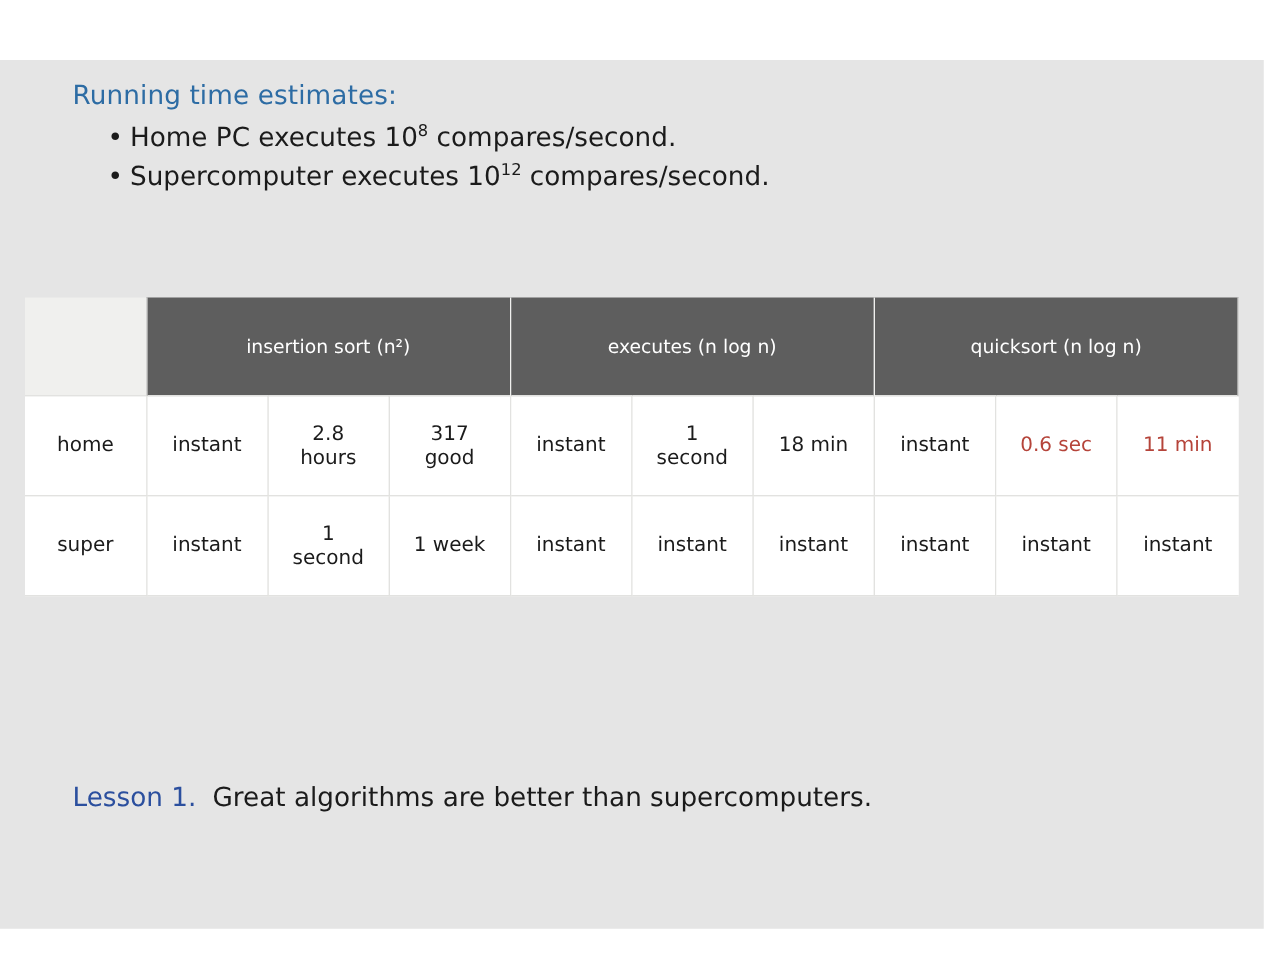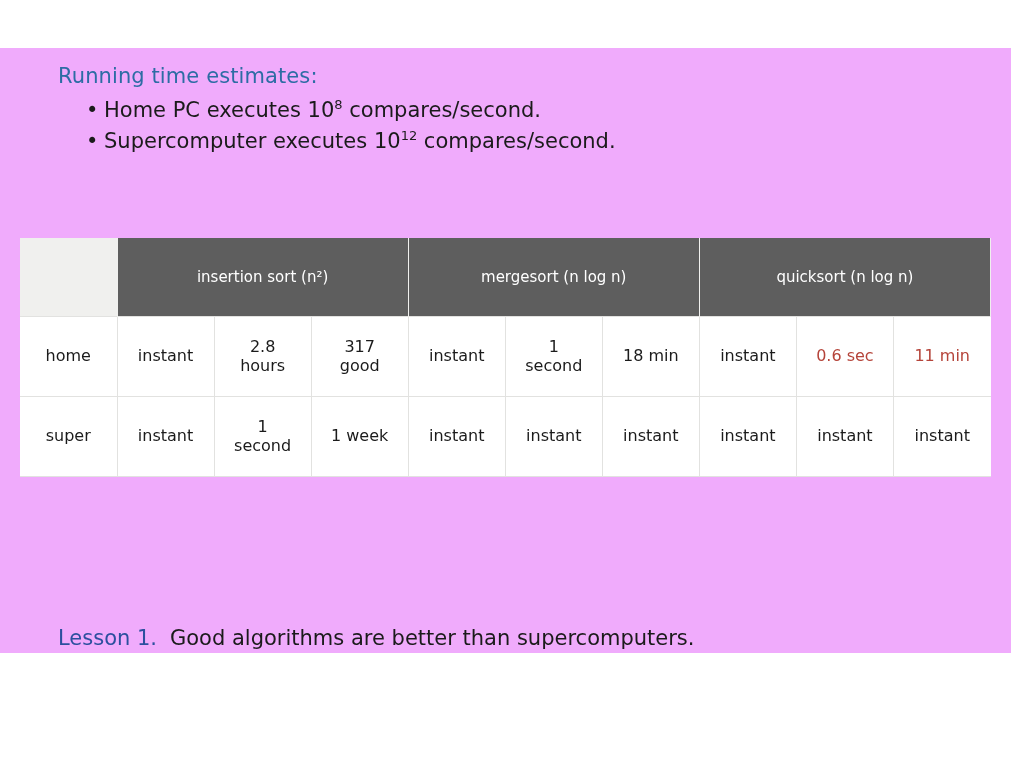--- a/index.html
+++ b/index.html
@@ -10,22 +10,22 @@
     background: #ffffff;
     font-family: "DejaVu Sans", sans-serif;
     overflow: hidden;
   }
 
   #slide {
     position: absolute;
     left: 0;
     top: 48px;
     width: 1011px;
-    height: 605px;
-    background: #f0abfc;
+    height: 695px;
+    background: #e5e5e5;
   }
 
   
   #heading-block {
     position: absolute;
     left: 58px;
     top: 16px;
     width: 900px;
   }
 
@@ -188,21 +188,21 @@
         <col class="c-data">
         <col class="c-data">
       <col class="c-data">
         <col class="c-data">
         <col class="c-data">
     </colgroup>
     <thead>
       <tr>
         <th class="grp-blank"></th>
         <th class="grp-head" colspan="3">insertion sort (n²)</th>
-        <th class="grp-head" colspan="3">mergesort (n log n)</th>
+        <th class="grp-head" colspan="3">executes (n log n)</th>
         <th class="grp-head" colspan="3">quicksort (n log n)</th>
       </tr>
     </thead>
     <tbody>
       <tr>
         <td class="body-cell rowlabel">home</td>
         <td class="body-cell">instant</td>
         <td class="body-cell">2.8 hours</td>
         <td class="body-cell twoline">
           <span>317</span><br>
@@ -225,17 +225,17 @@
         <td class="body-cell">instant</td>
         <td class="body-cell">instant</td>
         <td class="body-cell">instant</td>
         <td class="body-cell lastcol">instant</td>
       </tr>
     </tbody>
   </table>
 
   <div id="lessons">
     <div class="lesson-row">
-      <span class="lesson-label">Lesson 1.</span><span>Good algorithms are better than supercomputers.</span>
+      <span class="lesson-label">Lesson 1.</span><span>Great algorithms are better than supercomputers.</span>
     </div>
   </div>
 
 </div>
 
 </body></html>

